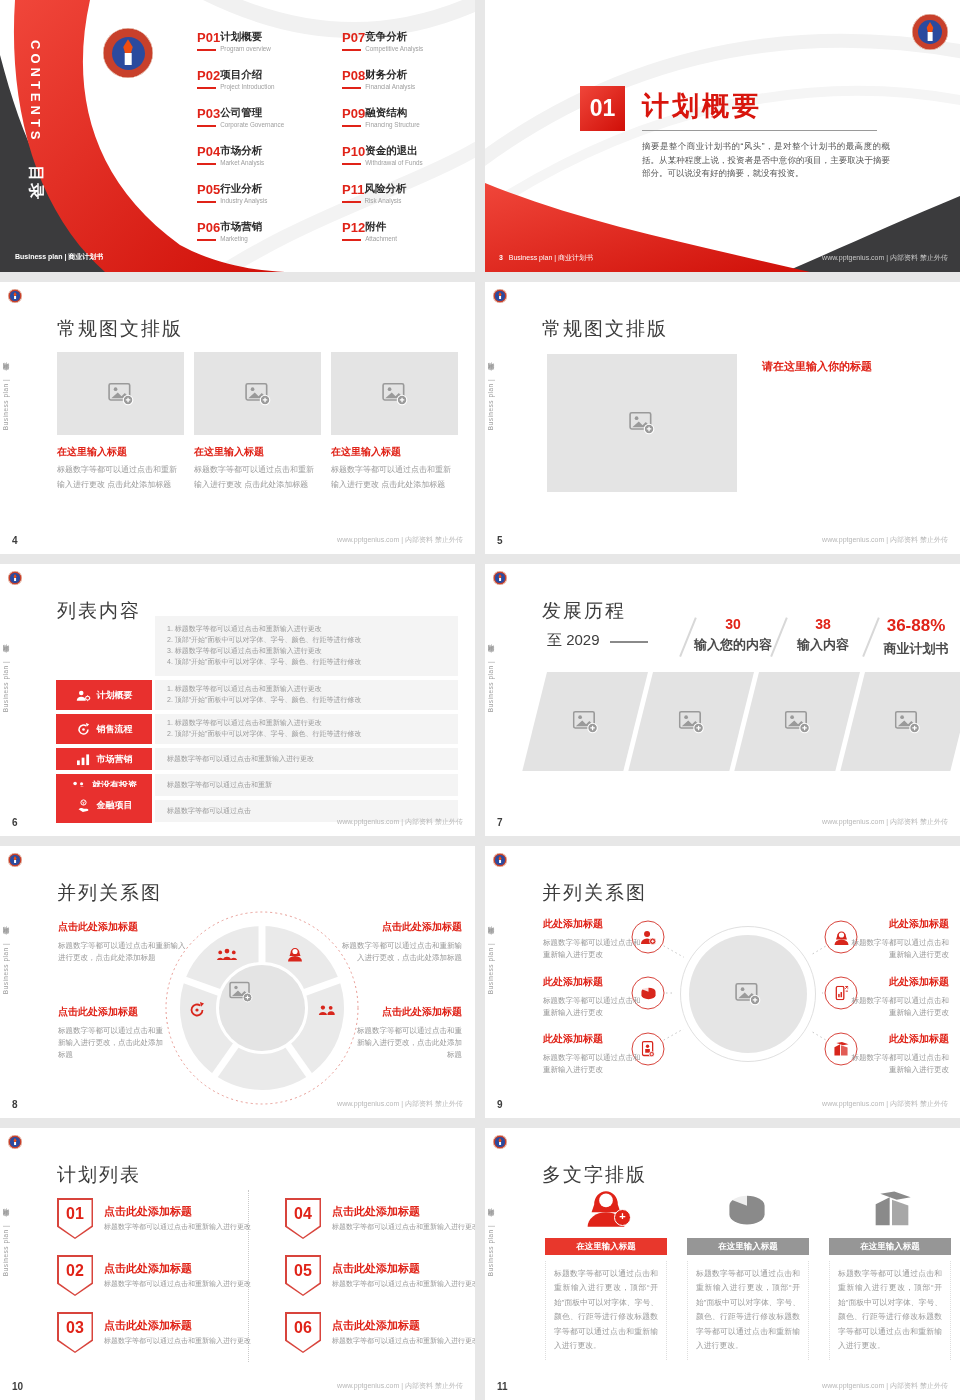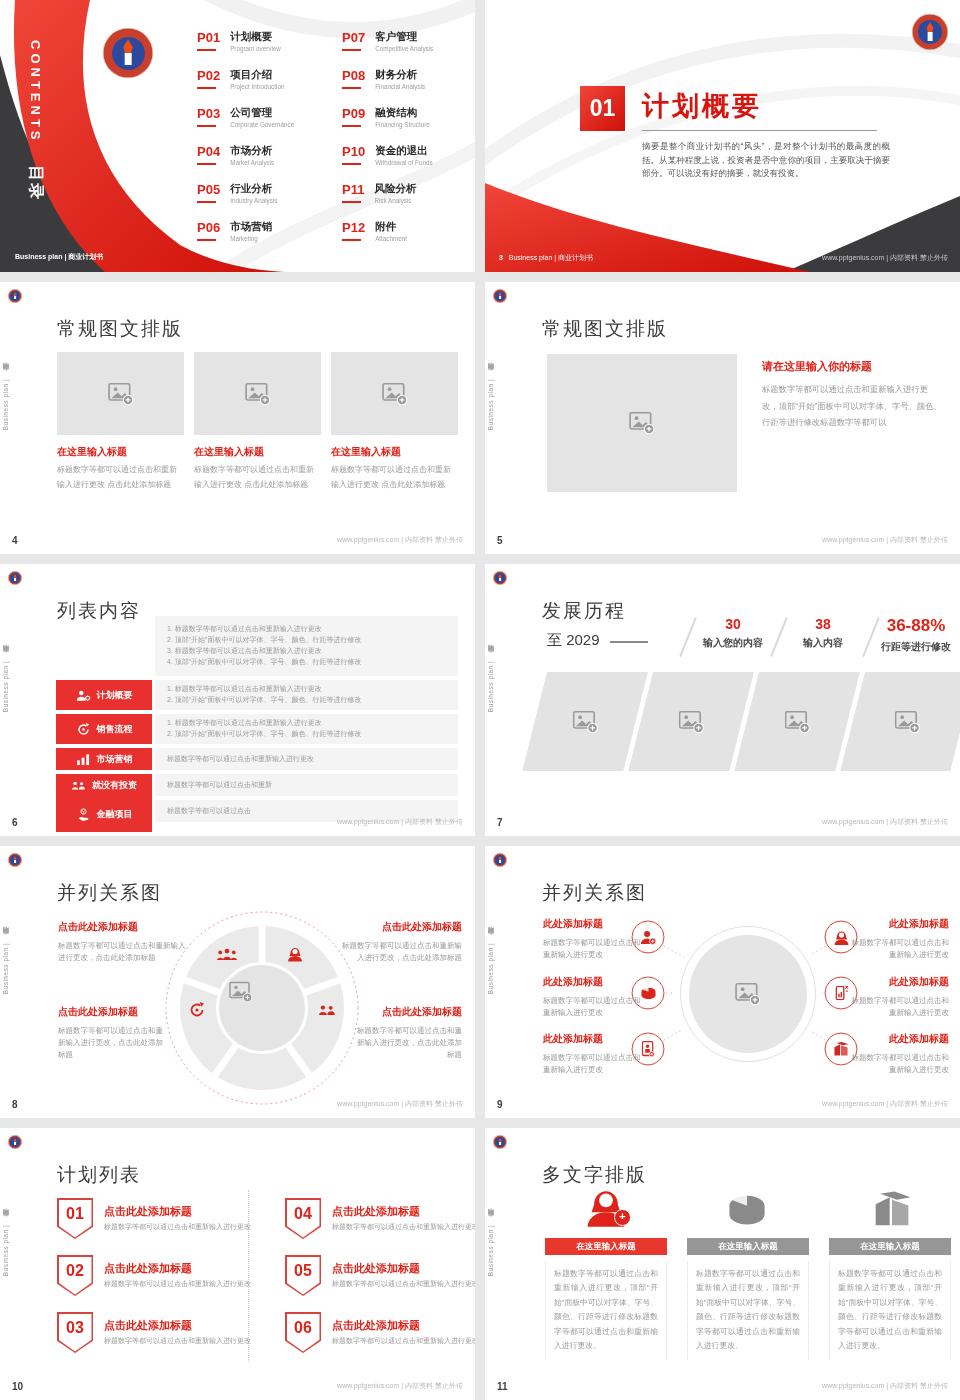--- a/index.html
+++ b/index.html
@@ -18,37 +18,37 @@
   .s-title{position:absolute;left:57px;top:18px;font-size:19px;font-weight:500;color:#3d3d3d;letter-spacing:2px}
   .page-num{position:absolute;left:12px;bottom:8px;font-size:10px;font-weight:bold;color:#3d3d3d}
   .footer-url{position:absolute;right:12px;bottom:9px;font-size:7px;color:#b8b8b8}
   
   .ph{position:absolute;background:#e4e4e4;display:flex;align-items:center;justify-content:center}
   .img-ico{width:26px;height:24px;color:#9a9a9a}
   .h-red{font-weight:bold;color:#e02318}
   .t-gray{color:#999}
   
   .v-title{position:absolute;left:46px;top:40px;transform:rotate(90deg);transform-origin:0 0;white-space:nowrap;color:#fff;font-weight:bold}
-  .toc-item{position:absolute;width:140px;display:flex;gap:10px}
+  .toc-item{position:absolute;width:140px;display:flex;}
   .toc-num{font-size:13px;font-weight:bold;color:#e02318;line-height:1}
   .toc-ul{width:19px;height:2px;background:#e02318;margin-top:5px}
   .toc-cn{font-size:10.5px;font-weight:bold;color:#2b2b2b;line-height:1}
   .toc-en{font-size:6.3px;color:#a0a0a0;margin-top:3px}
   
   .l-block{position:absolute;left:56px;width:96px;background:#e8302e;color:#fff;display:flex;align-items:center;justify-content:center;gap:6px}
   .l-block span{font-size:9px;font-weight:bold}
   .l-strip{position:absolute;left:155px;right:17px;background:#f4f4f4;color:#9a9a9a;font-size:7px;display:flex;flex-direction:column;justify-content:center;padding-left:12px;box-sizing:border-box;line-height:1.55}
   .w-ico{width:15px;height:13px;color:#fff}
   
   .skew-box{position:absolute;top:108px;width:101px;height:99px;background:#e3e3e3;transform:skewX(-14deg);transform-origin:top;display:flex;align-items:center;justify-content:center}
   .skew-box .img-ico{transform:skewX(14deg)}
   .slash{position:absolute;top:52px;width:1.5px;height:42px;background:#d8d8d8;transform:rotate(22deg)}
   .stat{position:absolute;top:52px;text-align:center}
   .stat .v{font-weight:bold;color:#e02318;font-size:14px}
-  .stat .c{font-size:10px;font-weight:bold;color:#4a4a4a;margin-top:4px}
+  .stat .c{font-size:13px;font-weight:bold;color:#4a4a4a;margin-top:4px}
   
   .blk{position:absolute;font-size:7.5px;line-height:1.6;color:#999}
   .blk b{display:block;font-size:10px;color:#e02318;margin-bottom:5px}
   .sat{position:absolute;width:33px;height:33px;border:1.5px solid #d8443c;border-radius:50%;background:#fff;box-sizing:border-box;display:flex;align-items:center;justify-content:center;color:#d8261c;transform:translate(-50%,-50%)}
   .ring-ico{position:absolute;transform:translate(-50%,-50%);color:#d8261c}
   
   .badge{position:absolute;width:36px;height:41px;background:#d8443c;clip-path:polygon(0 0,100% 0,100% 70%,50% 100%,0 70%)}
   .badge-in{position:absolute;left:1.5px;top:1.5px;right:1.5px;bottom:1.5px;background:#fff;clip-path:polygon(0 0,100% 0,100% 69%,50% 100%,0 69%)}
   .badge-num{position:absolute;left:0;right:0;top:7px;text-align:center;font-size:16px;font-weight:bold;color:#e02318}
   .plan-h{position:absolute;font-size:11px;font-weight:bold;color:#e02318}
@@ -231,21 +231,21 @@
           <div class="toc-en">Marketing</div>
         </div>
       </div>
 
     <div class="toc-item" style="left:342px;top:31px">
         <div>
           <div class="toc-num">P07</div>
           <div class="toc-ul"></div>
         </div>
         <div>
-          <div class="toc-cn">客户管理</div>
+          <div class="toc-cn">竞争分析</div>
           <div class="toc-en">Competitive Analysis</div>
         </div>
       </div>
     <div class="toc-item" style="left:342px;top:69px">
         <div>
           <div class="toc-num">P08</div>
           <div class="toc-ul"></div>
         </div>
         <div>
           <div class="toc-cn">财务分析</div>
@@ -367,21 +367,20 @@
         </div>
       </div>
     <div class="sidebrand">Business plan | 商业计划书</div>
     <h2 class="s-title">常规图文排版</h2>
     <div class="ph" style="left:62px;top:72px;width:190px;height:138px">
         <svg class="img-ico">
           <use href="#imgph"></use>
         </svg>
       </div>
     <div class="abs h-red" style="left:277px;top:77px;font-size:11px">请在这里输入你的标题</div>
-    <div class="abs t-gray" style="left:277px;top:99px;width:180px;font-size:8.3px;line-height:2">标题数字等都可以通过点击和重新输入进行更改，顶部“开始”面板中可以对字体、字号、颜色、行距等进行修改标题数字等都可以</div>
     <div class="page-num">5</div>
     <div class="footer-url">www.pptgenius.com | 内部资料 禁止外传</div>
   </section>
 
   <section class="slide">
     <div class="logo" style="left:8px;top:7px;width:14px;height:14px">
         <div class="logo-in">
           <div class="logo-flame"></div>
           <div class="logo-base"></div>
         </div>
@@ -425,21 +424,21 @@
       </div>
     <div class="l-block" style="top:210px;height:22px">
         <svg class="w-ico">
           <use href="#people2"></use>
         </svg>
         <span>就没有投资</span>
       </div>
     <div class="l-strip" style="top:210px;height:22px">
         <div>标题数字等都可以通过点击和重新</div>
       </div>
-    <div class="l-block" style="top:232px;height:36px">
+    <div class="l-block" style="top:223px;height:36px">
         <svg class="w-ico">
           <use href="#handcoin"></use>
         </svg>
         <span>金融项目</span>
       </div>
     <div class="l-strip" style="top:236px;height:22px">
         <div>标题数字等都可以通过点击</div>
       </div>
     <div class="page-num">6</div>
     <div class="footer-url">www.pptgenius.com | 内部资料 禁止外传</div>
@@ -464,21 +463,21 @@
     <div class="stat" style="left:208px;width:80px">
       <div class="v">30</div>
       <div class="c">输入您的内容</div>
     </div>
     <div class="stat" style="left:300px;width:76px">
       <div class="v">38</div>
       <div class="c">输入内容</div>
     </div>
     <div class="stat" style="left:390px;width:82px">
       <div class="v" style="font-size:17px">36-88%</div>
-      <div class="c">行距等进行修改</div>
+      <div class="c">商业计划书</div>
     </div>
     <div class="skew-box" style="left:62px">
         <svg class="img-ico">
           <use href="#imgph"></use>
         </svg>
       </div>
     <div class="skew-box" style="left:168px">
         <svg class="img-ico">
           <use href="#imgph"></use>
         </svg>

